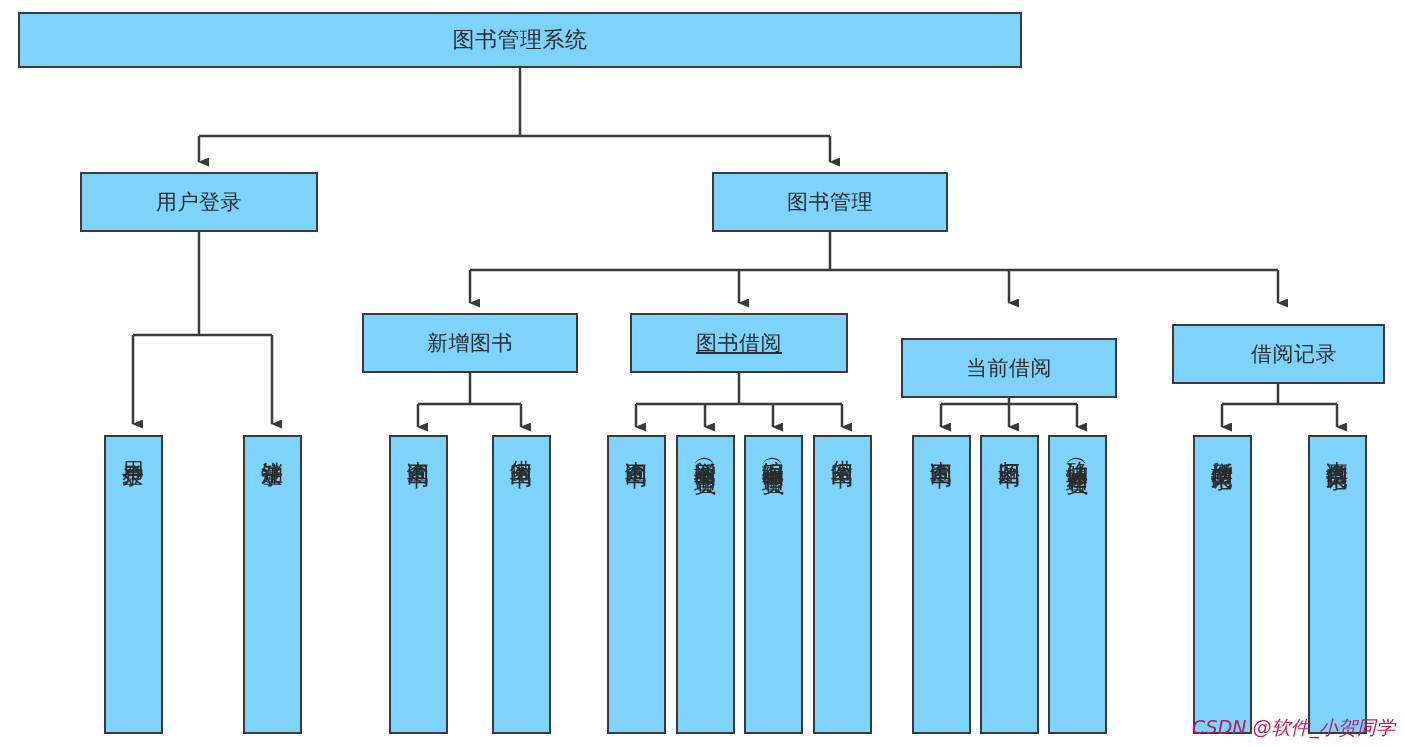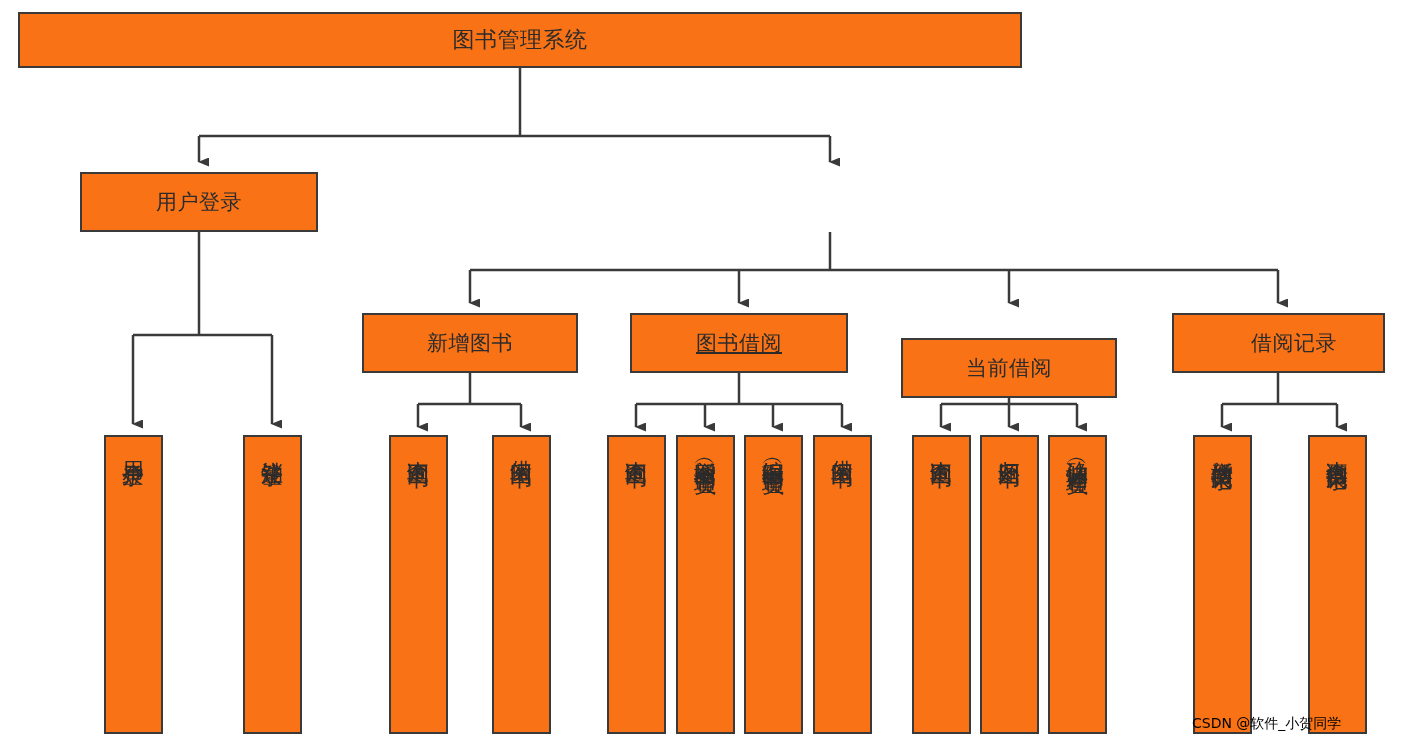--- a/index.html
+++ b/index.html
@@ -24,21 +24,21 @@
     position: absolute;
     left: 0;
     top: 0;
     width: 1405px;
     height: 747px;
   }
   .node-box {
     position: absolute;
     box-sizing: border-box;
     border: 2.5px solid #3a3a3a;
-    background: #f97316;
+    background: #7dd3fc;
     display: flex;
     align-items: center;
     justify-content: center;
     color: #2b2b2b;
   }
   .node-label {
     font-family: "DejaVu Sans", "Liberation Sans", sans-serif;
     color: #2b2b2b;
     line-height: 1.18;
     letter-spacing: 0.5px;
@@ -59,24 +59,25 @@
     writing-mode: vertical-rl;
     text-orientation: upright;
     font-size: 22px;
     line-height: 1.05;
     letter-spacing: 2px;
     white-space: normal;
   }
   .watermark {
     position: absolute;
     font-family: "DejaVu Sans", "Liberation Sans", sans-serif;
-    font-size: 14px;
-    color: #000000;
+    font-size: 19px;
+    color: #be185d;
     white-space: nowrap;
     pointer-events: none;
+    font-style: italic;
   }
 </style>
 </head>
 <body>
 
 <div id="diagram-root">
 
   <svg class="diagram-canvas" viewBox="0 0 1405 747">
     <defs>
       <marker id="arrowhead" markerWidth="9" markerHeight="11" refX="4.5" refY="10" orient="auto" markerUnits="userSpaceOnUse">
@@ -127,31 +128,34 @@
     </g>
   </svg>
 
   <div class="node-box horiz-node root-node" style="left:18px; top:12px; width:1004px; height:56px;">
     <span class="node-label">图书管理系统</span>
   </div>
 
   <div class="node-box horiz-node" style="left:80px; top:172px; width:238px; height:60px;">
     <span class="node-label">用户登录</span>
   </div>
+  <div class="node-box horiz-node" style="left:712px; top:172px; width:236px; height:60px;">
+    <span class="node-label">图书管理</span>
+  </div>
 
   <div class="node-box horiz-node" style="left:362px; top:313px; width:216px; height:60px;">
     <span class="node-label">新增图书</span>
   </div>
   <div class="node-box horiz-node" style="left:630px; top:313px; width:218px; height:60px;text-decoration:underline;">
     <span class="node-label">图书借阅</span>
   </div>
   <div class="node-box horiz-node" style="left:901px; top:313px; width:216px; height:60px;margin-top:25px;">
     <span class="node-label">当前借阅</span>
   </div>
-  <div class="node-box horiz-node" style="left:1172px; top:313px; width:213px; height:60px;padding-left:31px;">
+  <div class="node-box horiz-node" style="left:1172px; top:324px; width:213px; height:60px;padding-left:31px;">
     <span class="node-label">借阅记录</span>
   </div>
 
   <div class="node-box vert-node" style="left:104px; top:435px; width:59px; height:299px;">
     <span class="node-label">用户登录</span>
   </div>
   <div class="node-box vert-node" style="left:243px; top:435px; width:59px; height:299px;">
     <span class="node-label">注销登录</span>
   </div>
 

